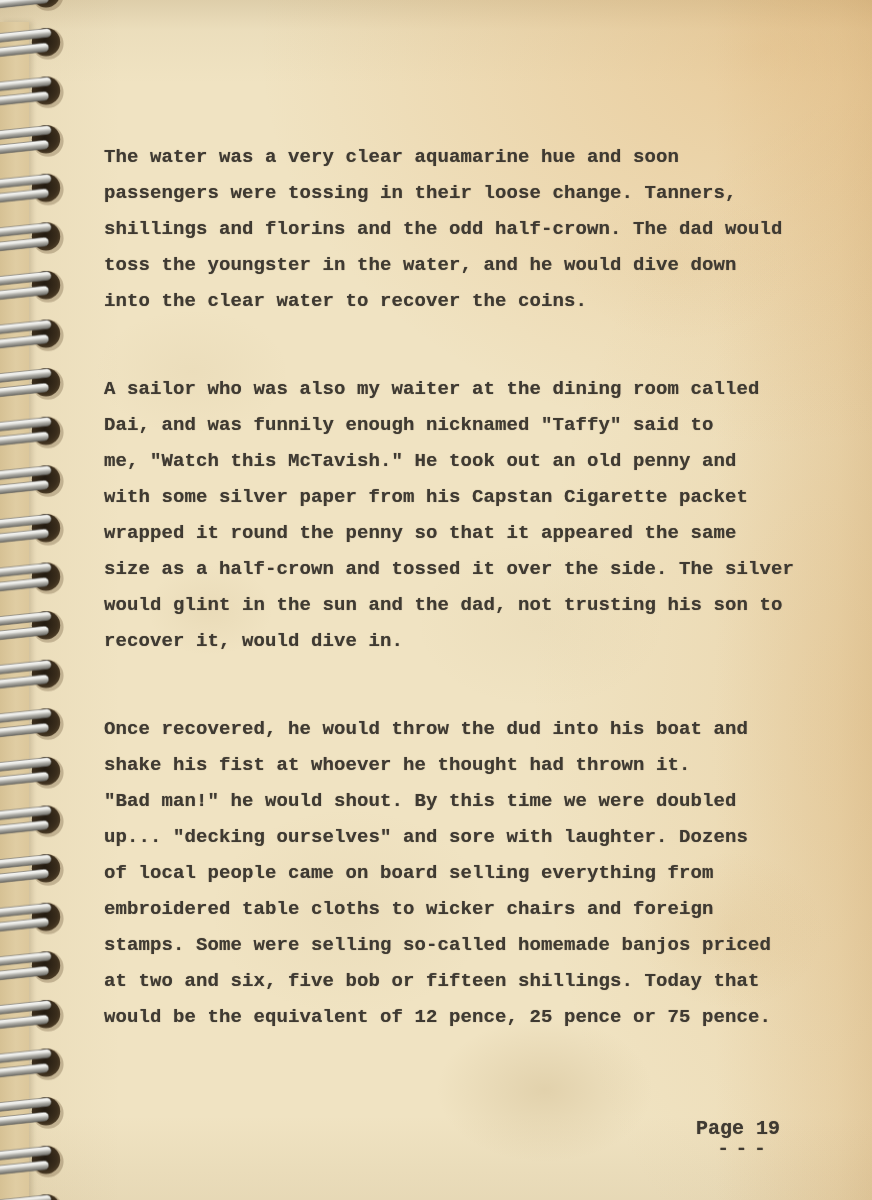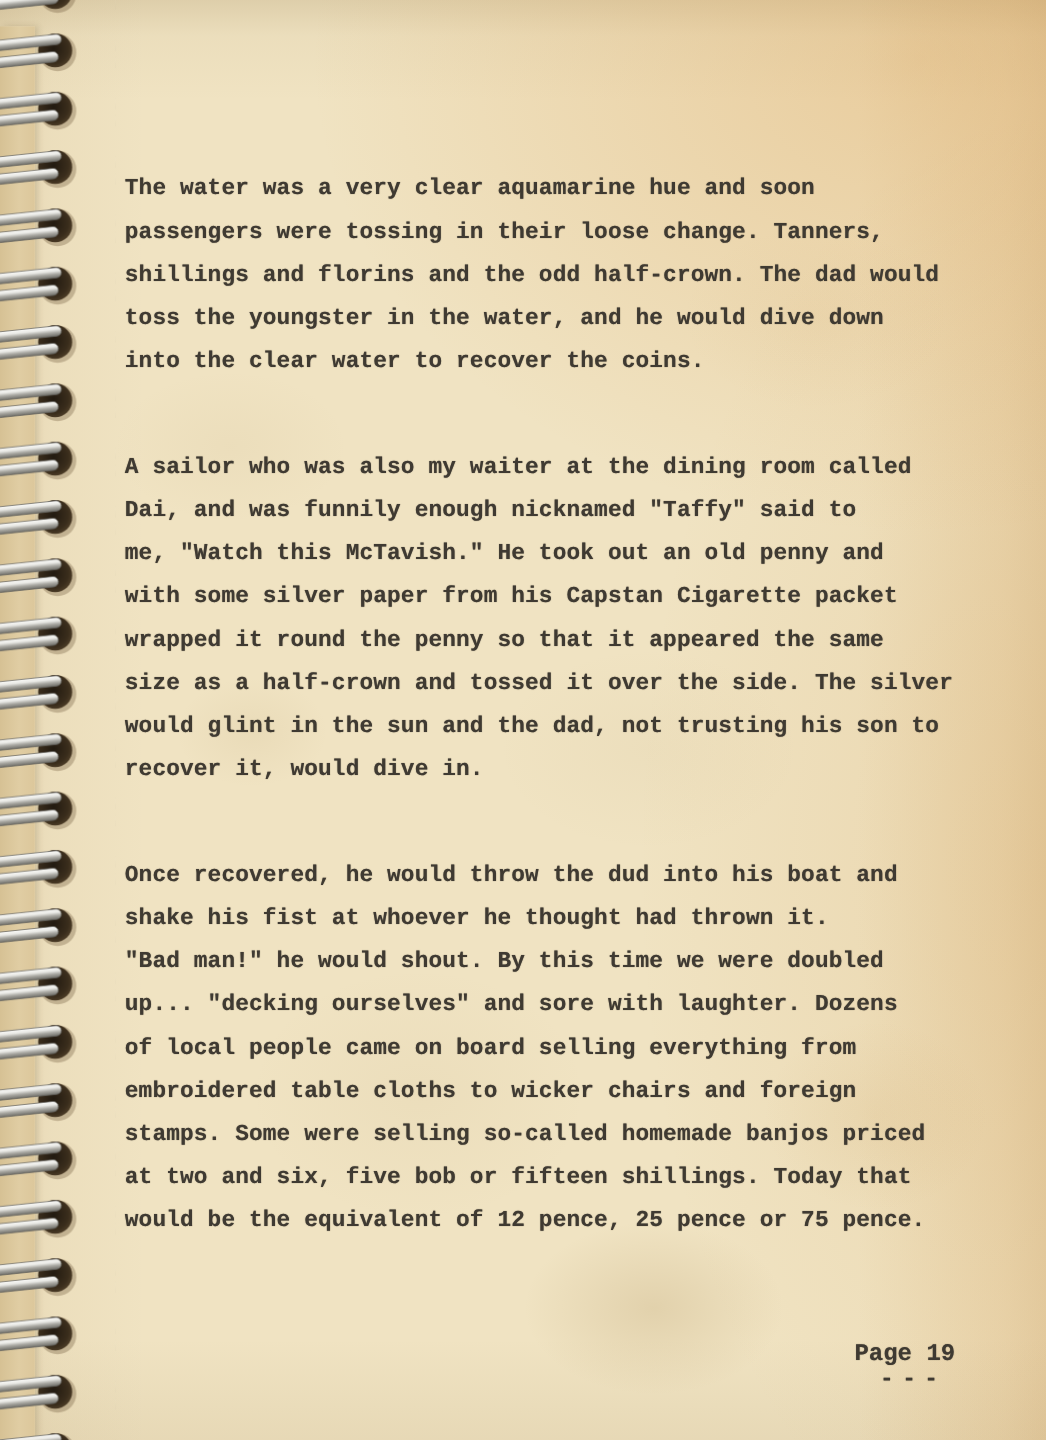--- a/index.html
+++ b/index.html
@@ -74,21 +74,21 @@
     color: #3f3a32;
     letter-spacing: 0.1px;
     white-space: pre-line;
     text-shadow: 0 0 0.9px rgba(62,55,44,0.65);
   }
   .text-block p {
     margin: 0 0 16px 0;
   }
   .page-number {
     position: absolute;
-    left: 708px;
+    left: 692px;
     top: 1116px;
     width: 92px;
     text-align: center;
     font-size: 20px;
     line-height: 26px;
     font-weight: bold;
     color: #3f3a32;
     text-shadow: 0 0 0.9px rgba(62,55,44,0.65);
   }
   .page-number .dashes {

